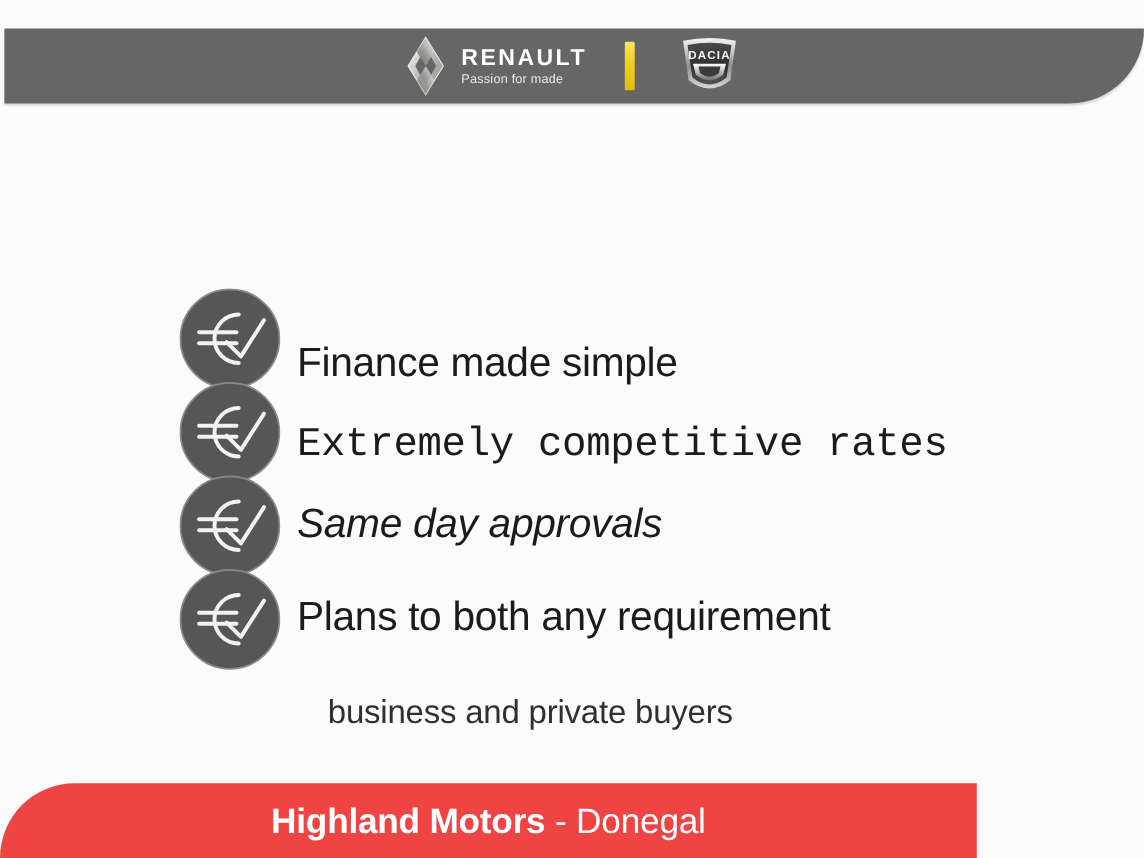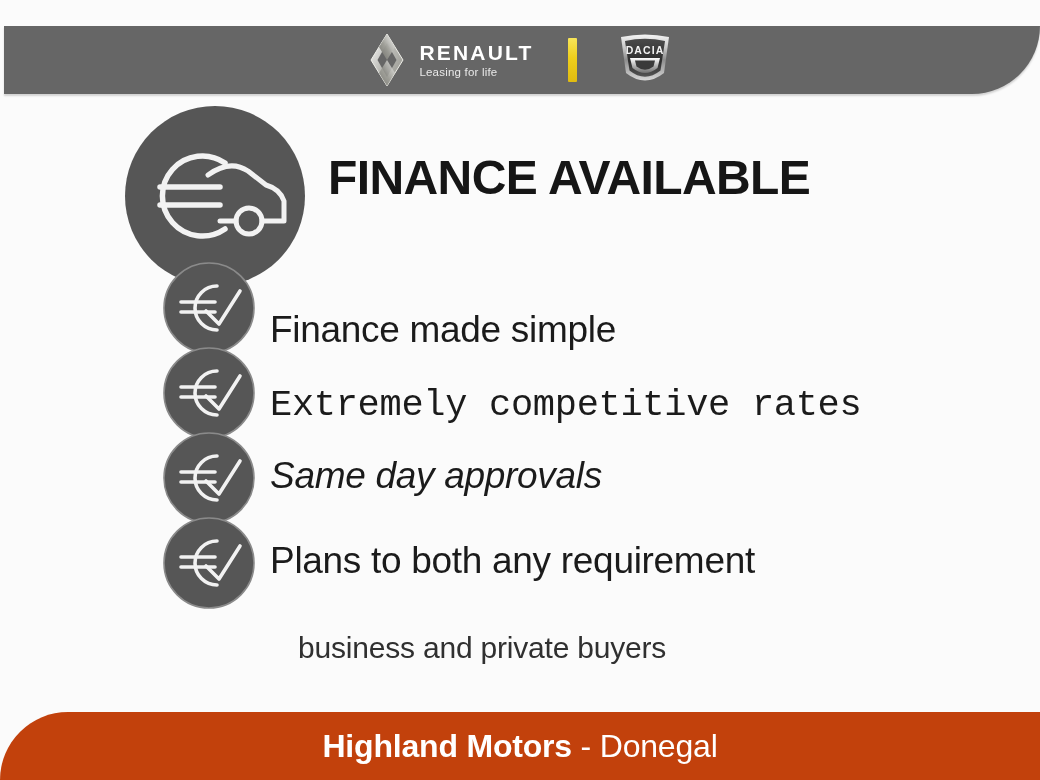--- a/index.html
+++ b/index.html
@@ -136,23 +136,23 @@
     line-height: 1.35;
     letter-spacing: -0.2px;
     font-family: "Liberation Sans", sans-serif;
   }
 
   
   .footer-bar {
     position: absolute;
     left: 0px;
     top: 712px;
-    width: 1040px;
+    width: 888px;
     height: 68px;
-    background: #c2410c;
+    background: #ef4444;
     border-top-left-radius: 86px;
     display: flex;
     align-items: center;
     justify-content: center;
   }
   .footer-text {
     font-size: 32px;
     color: #ffffff;
     letter-spacing: -0.2px;
     white-space: nowrap;
@@ -185,21 +185,21 @@
             </defs>
             <polygon points="22,2 38,28 22,54 6,28" fill="url(#gRenA)"></polygon>
             <polygon points="22,2 38,28 22,54 6,28" fill="none" stroke="#efefe9" stroke-width="1"></polygon>
             <polygon points="22,11 31.5,28 22,45 12.5,28" fill="#666666"></polygon>
             <polygon points="22,2 30,15 22,28 14,15" fill="url(#gRenB)" opacity="0.95"></polygon>
             <polygon points="22,28 30,41 22,54 14,41" fill="url(#gRenB)" opacity="0.8"></polygon>
           </svg>
         </span>
         <span class="renault-words">
           <span class="renault-name">RENAULT</span>
-          <span class="renault-tagline">Leasing for life</span>
+          <span class="renault-tagline">Passion for made</span>
         </span>
       </div>
 
       <span class="yellow-divider"></span>
 
       <span>
         <svg class="dacia-badge" viewBox="0 0 68 58" aria-hidden="true">
           <defs>
             <linearGradient id="gDacOuter" x1="0" y1="0" x2="0" y2="1">
               <stop offset="0%" stop-color="#f4f4f4"></stop>
@@ -222,41 +222,20 @@
           <path d="M14 10 Q34 5.5 54 10 L49.5 39.5 Q34 52 18.5 39.5 Z" fill="url(#gDacInner)"></path>
           <text x="34" y="23" font-family="Liberation Sans, sans-serif" font-size="10.5" font-weight="bold" letter-spacing="1.1" fill="#f2f2f2" text-anchor="middle">DACIA</text>
           <path d="M19 27 L49 27 L46.5 37 Q34 47 21.5 37 Z" fill="url(#gDacSwoop)"></path>
           <path d="M24 29.5 L44 29.5 L42.5 35.5 Q34 42 25.5 35.5 Z" fill="#3a3a3a"></path>
         </svg>
       </span>
 
     </div>
   </div>
 
-  <div class="hero-row">
-    <span class="hero-circle">
-      <svg viewBox="0 0 182 182" aria-hidden="true">
-        <circle cx="91" cy="91" r="90" fill="#565656"></circle>
-        <g fill="none" stroke="#f2f2f2" stroke-width="5.5" stroke-linecap="round" stroke-linejoin="round">
-
-          <path d="M101 58 A40 40 0 1 0 101 124"></path>
-
-          <path d="M36 82 L96 82"></path>
-          <path d="M36 100 L96 100"></path>
-        </g>
-        <g fill="none" stroke="#f2f2f2" stroke-width="5" stroke-linecap="round" stroke-linejoin="round">
-
-          <path d="M84 70 Q106 54 124 66 L142 80 Q156 84 160 96 L160 116 L138 116"></path>
-          <path d="M112 116 L96 116"></path>
-          <circle cx="125" cy="116" r="13"></circle>
-        </g>
-      </svg>
-    </span>
-    <div class="hero-title">FINANCE AVAILABLE</div>
-  </div>
 
   <div class="bullet" style="top:262px;height:92px;">
     <span class="bullet-icon">
       <svg viewBox="0 0 92 92" aria-hidden="true">
         <circle cx="46" cy="46" r="45" fill="#565656" stroke="#8a8a8a" stroke-width="1.6"></circle>
         <g fill="none" stroke="#f2f2f2" stroke-width="3.6" stroke-linecap="round" stroke-linejoin="round">
           <path d="M54 24 A21 21 0 1 0 54 68"></path>
           <path d="M18 40 L52 40"></path>
           <path d="M18 50 L52 50"></path>
           <path d="M43 49 L56 62 L77 29"></path>

